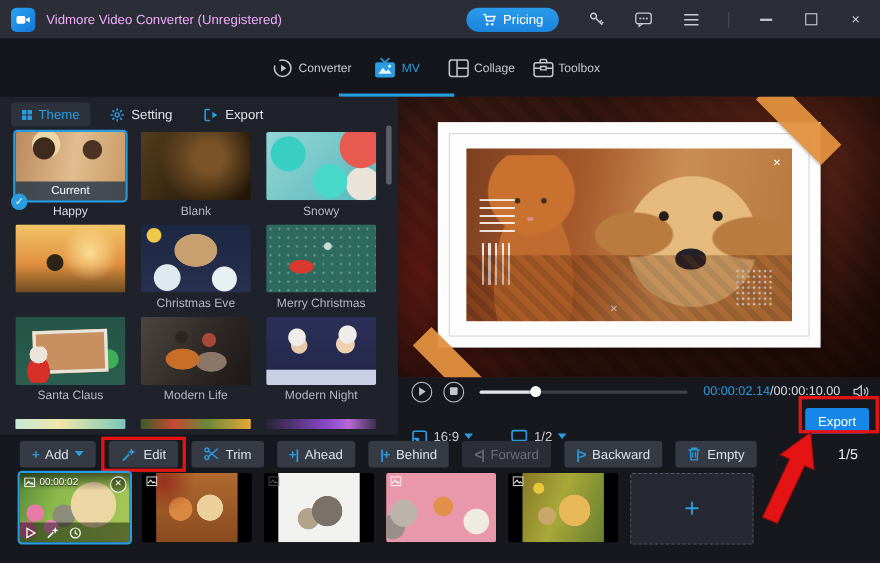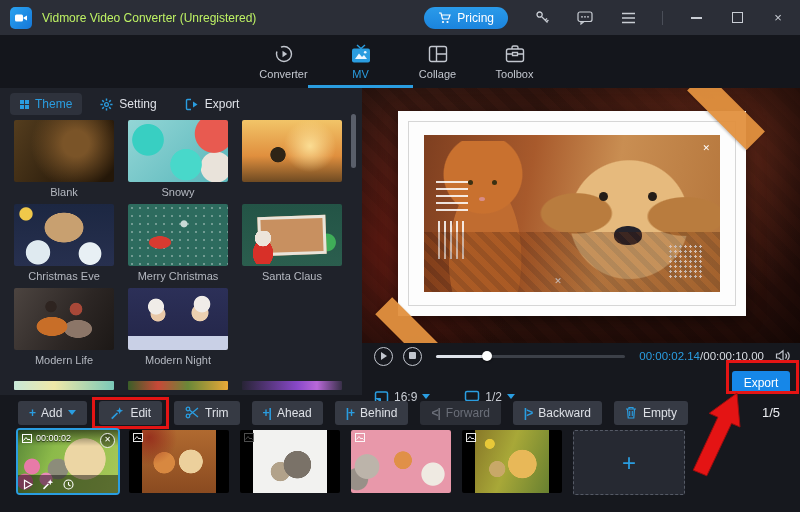--- a/index.html
+++ b/index.html
@@ -4,33 +4,33 @@
 <style>
   html,body{margin:0;padding:0;background:#000;}
   .window{position:relative;width:800px;height:512px;background:#16181e;
     font-family:"Liberation Sans",sans-serif;overflow:hidden;color:#d8dce2;}
   
   .titlebar{position:absolute;left:0;top:0;width:800px;height:35px;background:#2b2e37;
     display:flex;align-items:center;}
   .appicon{width:22px;height:22px;border-radius:5px;margin-left:10px;
     background:linear-gradient(135deg,#2aa3f0,#1577d8);display:flex;align-items:center;justify-content:center;}
   .appicon svg{display:block}
-  .apptitle{font-size:12px;color:#bef264;margin-left:10px;}
+  .apptitle{font-size:12px;color:#f0abfc;margin-left:10px;}
   .tb-right{margin-left:auto;display:flex;align-items:center;gap:25px;padding-right:14px;}
   .pricing{display:flex;align-items:center;gap:6px;background:linear-gradient(180deg,#2a9bea,#1b84dd);
     border:none;color:#fff;font-size:12px;height:22px;padding:0 14px;border-radius:12px;cursor:pointer;}
   .tbicon{width:18px;height:18px;display:flex;align-items:center;justify-content:center;}
   .tb-sep{width:1px;height:14px;background:#4a4e58;}
   .winbtn{width:16px;height:16px;display:flex;align-items:center;justify-content:center;color:#c9cdd4;font-size:13px;}
   .minbar{width:11px;height:2px;background:#c9cdd4;}
   .maxbox{width:9px;height:9px;border:1.5px solid #c9cdd4;}
   
   .nav{position:absolute;left:0;top:35px;width:800px;height:53px;background:#14161c;}
   .nav-tabs{position:absolute;left:245px;top:0;display:flex;height:53px;}
-  .nav-tab{width:77px;display:flex;flex-direction:column;align-items:center;justify-content:center;gap:4px;
+  .nav-tab{width:77px;display:flex;align-items:center;justify-content:center;gap:4px;
     font-size:11px;color:#c3c7cf;position:relative;cursor:pointer;}
   .nav-tab.active{color:#2a9de0;}
   .nav-tab.active::after{content:"";position:absolute;left:-14px;right:-14px;bottom:0;height:3px;background:#2a9de0;}
   
   .panel{position:absolute;left:0;top:88px;width:362px;height:307px;background:#1f222a;}
   .ptabs{position:absolute;left:10px;top:4px;display:flex;align-items:center;height:24px;gap:8px;}
   .ptab{display:flex;align-items:center;gap:6px;font-size:12px;color:#dfe2e8;padding:4px 10px;border-radius:4px;cursor:pointer;}
   .ptab.active{background:#2e323c;color:#2a9de0;}
   .sq4{width:9px;height:9px;position:relative;}
   .sq4 i{position:absolute;width:4px;height:4px;background:#2a9de0;}
@@ -314,20 +314,27 @@
       <div class="ptab">
         <svg class="ic" width="14" height="13" viewBox="0 0 14 13">
             <path d="M6 1.5H2.5A1 1 0 001.5 2.5v8a1 1 0 001 1H6" fill="none" stroke="#2a9de0" stroke-width="1.4"></path>
             <path d="M8 3.5 L12.5 6.5 L8 9.5 Z" fill="#2a9de0"></path>
           </svg>
         <span>Export</span>
       </div>
     </div>
 
     <div class="tgrid">
+      <div class="tcard sel">
+        <div class="tthumb t1">
+          <div class="curbar">Current</div>
+        </div>
+        <div class="check">✓</div>
+        <div class="tlabel">Happy</div>
+      </div>
       <div class="tcard">
         <div class="tthumb t2"></div>
         <div class="tlabel">Blank</div>
       </div>
       <div class="tcard">
         <div class="tthumb t3"></div>
         <div class="tlabel">Snowy</div>
       </div>
       <div class="tcard">
         <div class="tthumb t4"></div>

